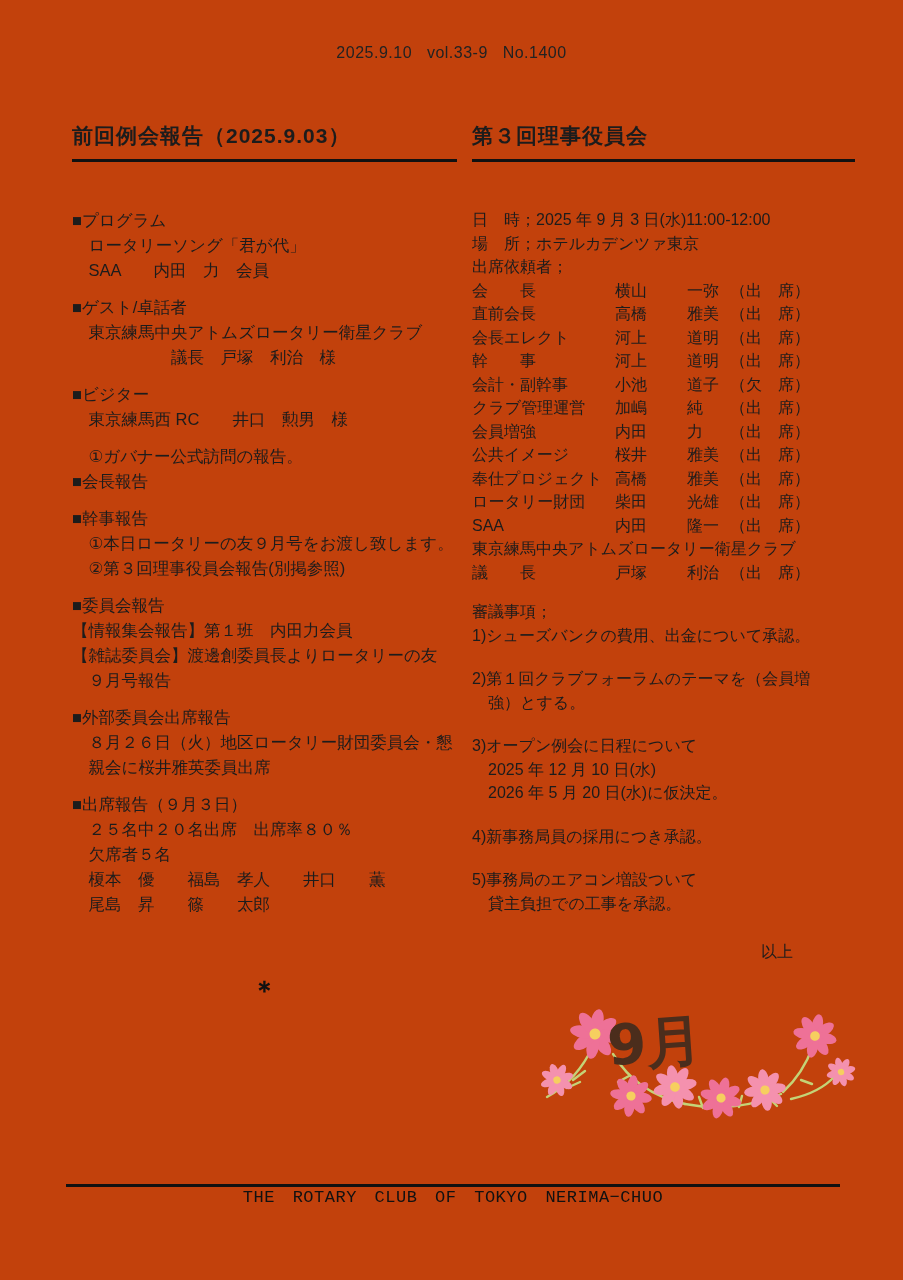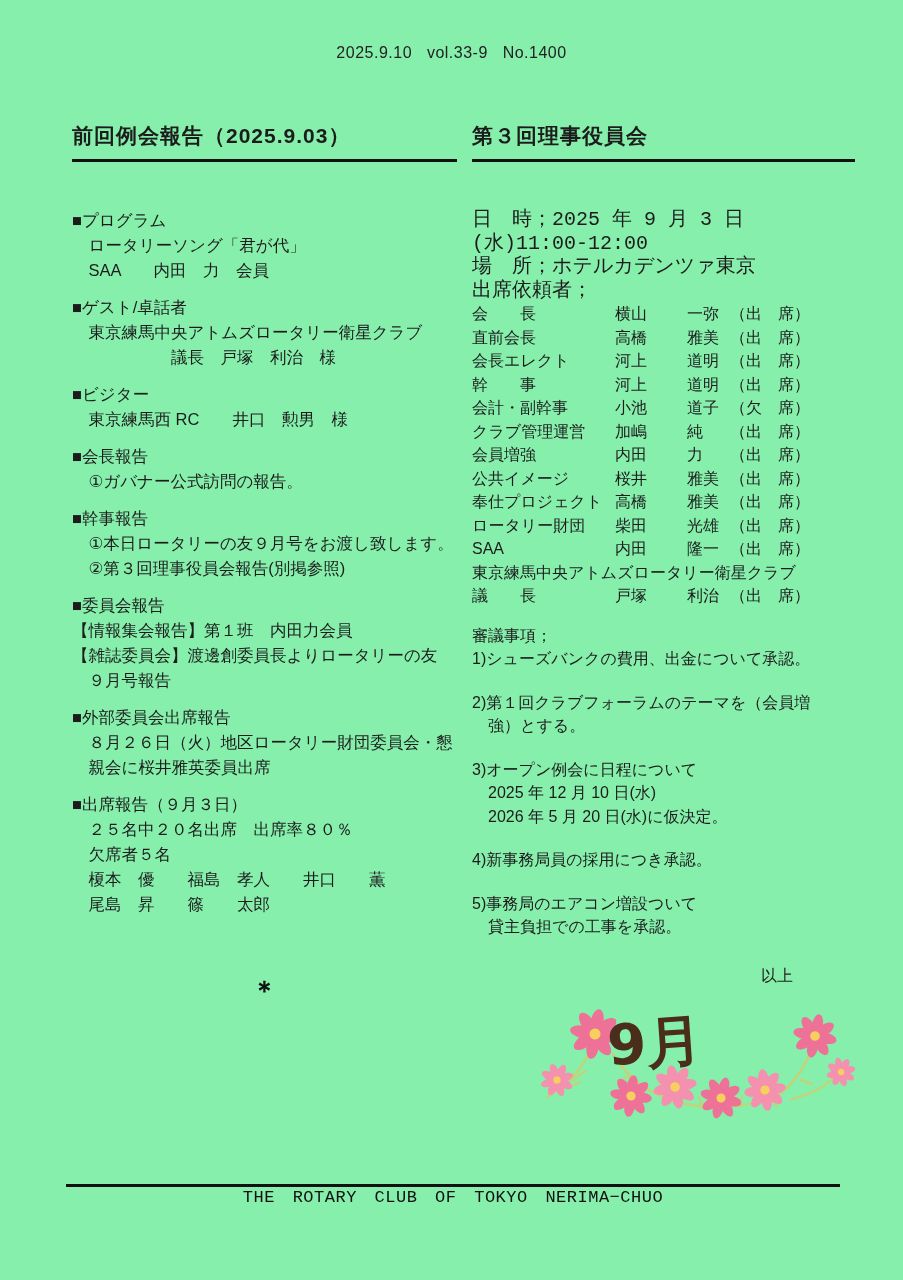--- a/index.html
+++ b/index.html
@@ -1,20 +1,20 @@
 <!DOCTYPE html>
 <html lang="ja"><head>
 <meta charset="utf-8">
 <style>
   html,body { margin:0; padding:0; background:#e8e8e8; }
   .page {
     position:relative;
     width:903px; height:1280px;
     margin:0 auto;
-    background:#86efac;
+    background:#c2410c;
     font-family:"Liberation Sans","DejaVu Sans",sans-serif;
     color:#1c1c1c;
     overflow:hidden;
   }
   .issue-line {
     position:absolute; top:44px; left:0; width:100%;
     text-align:center; font-size:16px; color:#222;
     white-space:pre; letter-spacing:0.5px;
   }
   .col { position:absolute; top:122px; }
@@ -25,21 +25,21 @@
     padding-bottom:9px; border-bottom:3px solid #111;
     margin-bottom:46px; white-space:pre;
   }
   .line { font-size:16.5px; line-height:25px; white-space:pre-wrap; }
   .section + .section { margin-top:12px; }
   .asterisk-mark {
     margin-top:56px; text-align:center;
     font-size:26px; font-weight:700; color:#111;
   }
   
-  .meta .line { font-size:20px; line-height:23.5px;font-family:Liberation Mono, monospace; }
+  .meta .line { font-size:16px; line-height:23.5px; }
   .att-row { display:flex; font-size:16px; line-height:23.5px; }
   .att-role { width:143px; white-space:pre; flex:none; }
   .att-name { width:88px; flex:none; display:flex; justify-content:space-between; white-space:pre;gap:40px; }
   .att-status { margin-left:27px; white-space:pre;text-align:right; }
   .satellite-line { font-size:16px; line-height:23.5px; white-space:pre; }
   .agenda-heading { margin-top:16px; font-size:16px; line-height:23.5px; white-space:pre; }
   .agenda-item .line { font-size:16px; line-height:23.5px; }
   .agenda-item + .agenda-item { margin-top:20px; }
   .closing { margin-top:27px; font-size:16px; text-align:right; padding-right:62px; white-space:pre; }
   
@@ -82,22 +82,22 @@
       <div class="line">　東京練馬中央アトムズロータリー衛星クラブ</div>
       <div class="line">　　　　　　議長　戸塚　利治　様</div>
     </div>
 
     <div class="section">
       <div class="line">■ビジター</div>
       <div class="line">　東京練馬西 RC　　井口　勲男　様</div>
     </div>
 
     <div class="section">
+      <div class="line">　①ガバナー公式訪問の報告。</div>
       <div class="line">■会長報告</div>
-      <div class="line">　①ガバナー公式訪問の報告。</div>
     </div>
 
     <div class="section">
       <div class="line">■幹事報告</div>
       <div class="line">　①本日ロータリーの友９月号をお渡し致します。</div>
       <div class="line">　②第３回理事役員会報告(別掲参照)</div>
     </div>
 
     <div class="section">
       <div class="line">■委員会報告</div>

